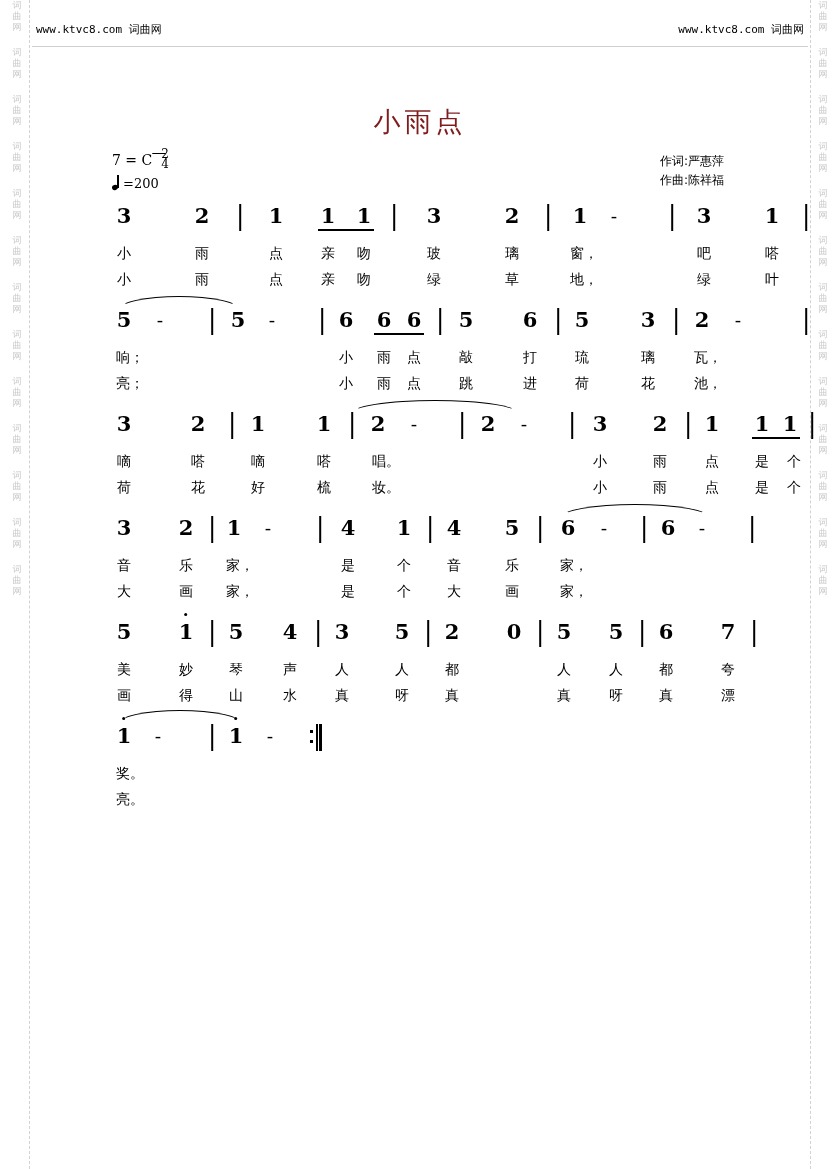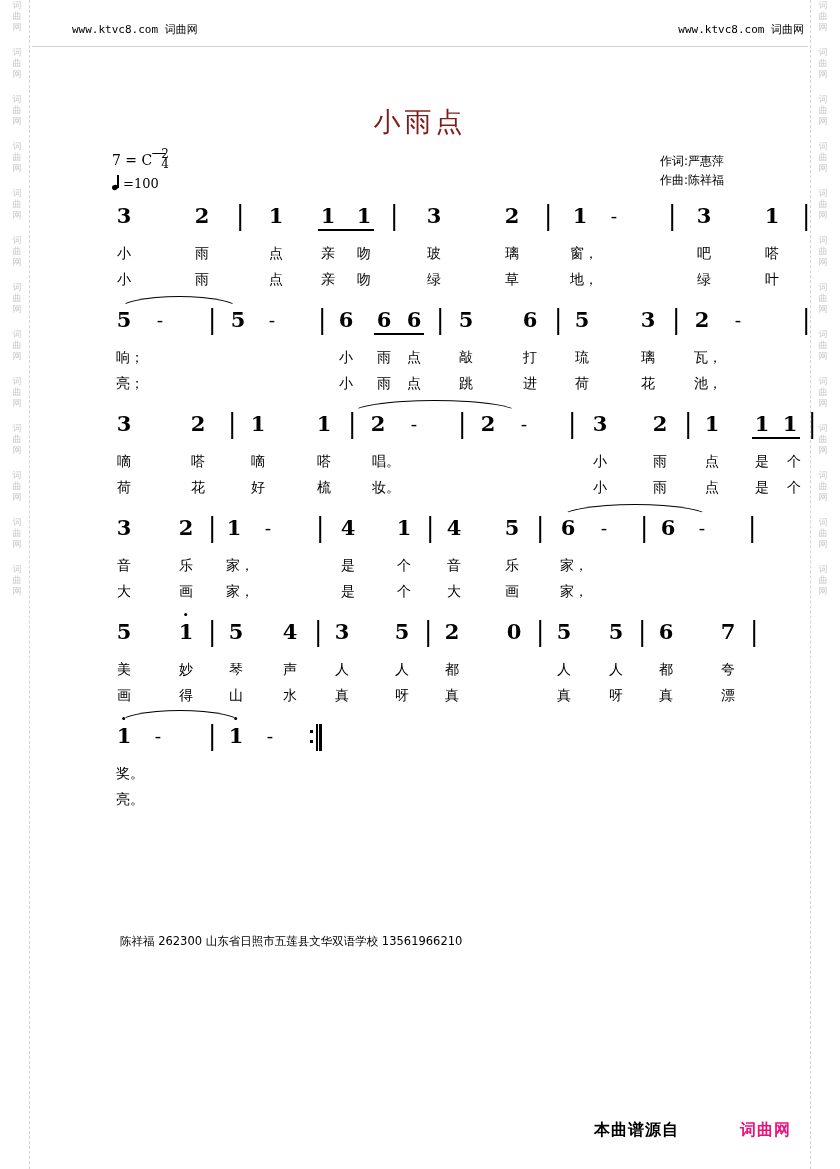--- a/index.html
+++ b/index.html
@@ -22,21 +22,21 @@
   .rail .wm{margin-bottom:14px;text-align:center;}
   .rail .wm span{display:block;}
   .vline{position:absolute;top:0;height:1169px;width:0;
          border-left:1px dashed #d2d2d2;}
   .vline-l{left:29px;}
   .vline-r{right:29px;}
 
   
   .hdr{position:absolute;top:22px;left:0;width:840px;height:22px;}
   .hdr .url{position:absolute;top:0;font-family:"DejaVu Sans Mono","Liberation Mono",monospace;
-            font-size:11px;color:#000;white-space:nowrap;margin-left:36px;}
+            font-size:11px;color:#000;white-space:nowrap;}
   .hdr .url.l{left:36px;}
   .hdr .url.r{right:36px;}
   .hdr-rule{position:absolute;top:46px;left:32px;width:776px;height:0;border-top:1px solid #cfcfcf;}
 
   
   .title{position:absolute;top:104px;left:0;width:840px;text-align:center;
          font-size:27px;letter-spacing:4px;color:#7f1d1d;
          font-family:"DejaVu Sans","Liberation Sans",sans-serif;}
 
   
@@ -259,21 +259,21 @@
         <span class="bar"></span>
         <span class="den">4</span>
       </span>
     </div>
   </div>
   <div class="tempo">
     <span class="qnote">
       <span class="head"></span>
         <span class="stem"></span>
     </span>
-    <span>=100</span>
+    <span>=200</span>
   </div>
 
   <div class="credits">
     <div>作词:严惠萍</div>
     <div>作曲:陈祥福</div>
   </div>
 
   <div class="staff" style="top:202px;">
     <div class="notes-row">
       <span class="note" style="left:124px">3</span>
@@ -527,21 +527,16 @@
       </span>
     </div>
     <div class="lyric-row">
       <span class="ly" style="left:130px">奖。</span>
     </div>
     <div class="lyric-row">
       <span class="ly" style="left:130px">亮。</span>
     </div>
   </div>
 
-  <div class="contact c2">陈祥福  262300  山东省日照市五莲县文华双语学校  13561966210</div>
-
-
-  <div class="brandbar">
-    <span class="src">本曲谱源自</span>
-    <span class="logo" style="color: rgb(236, 18, 121);">词曲网</span>
-  </div>
+
+
 
 </div>
 
 </body></html>

